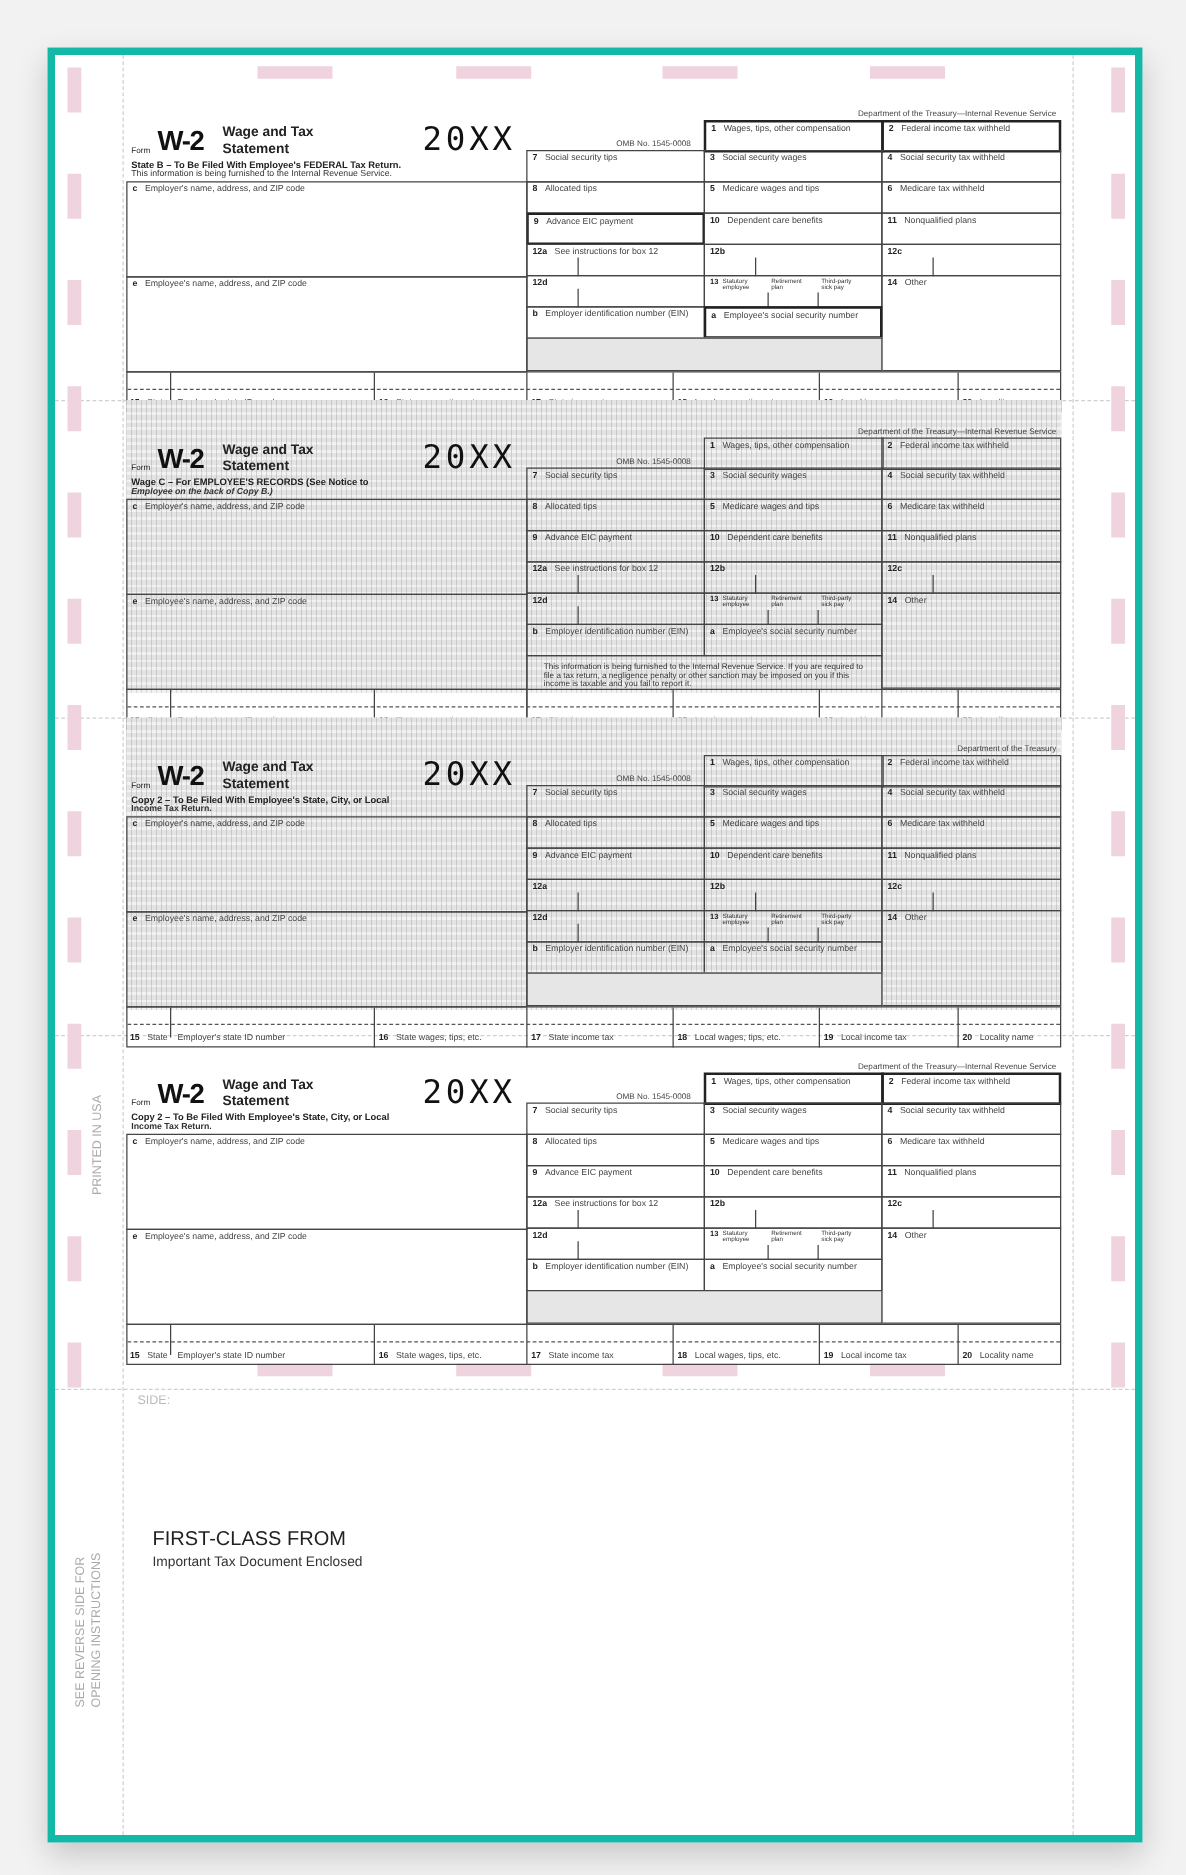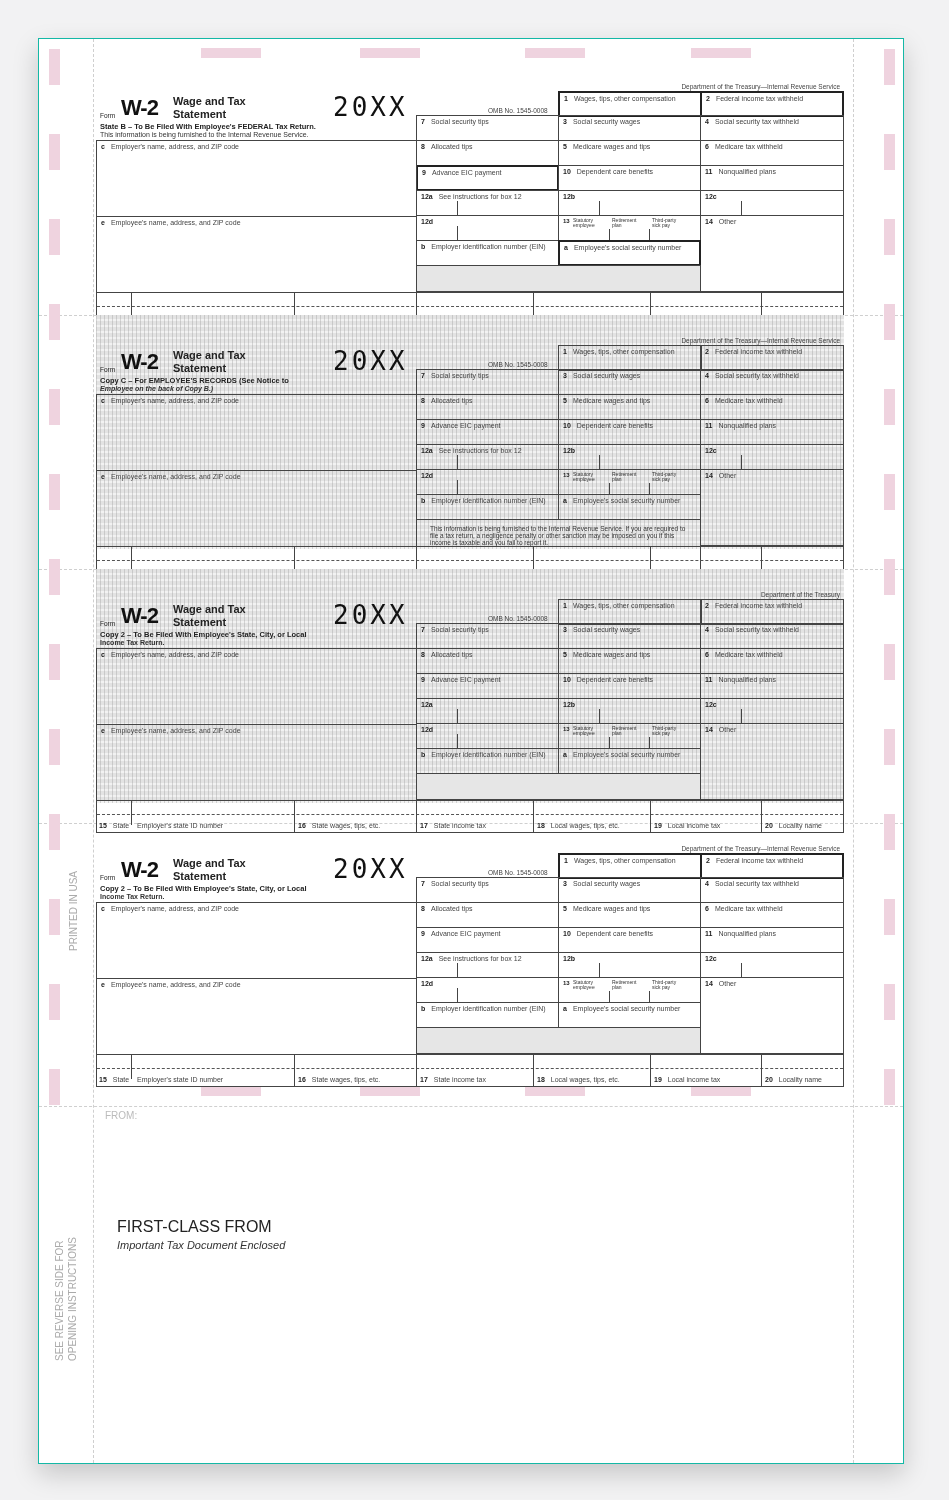--- a/index.html
+++ b/index.html
@@ -1,17 +1,17 @@
 <!DOCTYPE html>
 <html><head>
 <meta charset="utf-8">
 <style>
   html, body { margin:0; padding:0; }
   body { width:949px; height:1500px; background:#f2f2f3; position:relative; overflow:hidden; font-family:"Liberation Sans", sans-serif; color:#333; }
-  .paper { position:absolute; left:38px; top:38px; width:864px; height:1424px; background:#fff; border:1px solid #14b8a6; box-shadow:0 10px 24px rgba(0,0,0,0.18); }
+  .paper { position:absolute; left:38px; top:38px; width:864px; height:1424px; background:#fff; border:6px solid #14b8a6; box-shadow:0 10px 24px rgba(0,0,0,0.18); }
   .abs { position:absolute; }
   .pink { position:absolute; background:#efd3df; }
   .vdash { position:absolute; top:0; bottom:0; width:0; border-left:1px dashed #cfcfcf; }
   .hdash { position:absolute; left:0; right:0; height:0; border-top:1px dashed #cfcfcf; }
 
   .form { position:absolute; left:57px; width:748px; height:240px; }
   .form.shaded .bg {
     position:absolute; left:0; right:0; top:6px; bottom:0;
     background-color:#e3e3e3;
     background-image:
@@ -32,21 +32,21 @@
   .year { position:absolute; font-family:"DejaVu Sans Mono", monospace; font-size:26px; color:#111; letter-spacing:3px; }
   .copy { position:absolute; font-size:7.5px; font-weight:bold; color:#222; line-height:8px; }
   .copysub { position:absolute; font-size:7px; color:#333; }
   .omb { position:absolute; font-size:6.5px; color:#444; }
   .dept { position:absolute; font-size:6.5px; color:#444; white-space:nowrap; }
   .notice { position:absolute; font-size:6.5px; color:#333; line-height:7px; }
 
   .vert { position:absolute; color:#aaa; font-size:10px; transform:rotate(-90deg); transform-origin:left top; white-space:nowrap; line-height:13px; }
   .from { position:absolute; font-size:10px; color:#bbb; }
   .fcm { position:absolute; font-size:16px; color:#222; }
-  .fcmsub { position:absolute; font-size:11px; color:#333;font-style:italic; }
+  .fcmsub { position:absolute; font-size:11px; color:#333; }
 </style>
 </head>
 <body>
 
 <div class="paper">
 
   <div class="vdash" style="left:54px;"></div>
   <div class="vdash" style="left:814px;"></div>
   <div class="hdash" style="top:276px;"></div>
   <div class="hdash" style="top:530px;"></div>
@@ -196,21 +196,21 @@
       <div class="lbl" style="top:21px; left:668px;"><b>20</b><span>Locality name</span></div>
     </div>
   </div>
       <div class="form shaded" style="top: 270px;">
     <div class="bg"></div>
     <div class="formword" style="left:4px; top:57px;">Form</div>
     <div class="w2" style="left:25px; top:40px;">W-2</div>
     <div class="wt" style="left:77px; top:40px;">Wage and Tax</div>
     <div class="wt" style="left:77px; top:53px;">Statement</div>
     <div class="year" style="left:237px; top:37px;">20XX</div>
-    <div class="copy" style="left:4px; top:68px;">Copy C – For EMPLOYEE'S RECORDS (See Notice to</div>
+    <div class="copy" style="left:4px; top:68px;">Wage C – For EMPLOYEE'S RECORDS (See Notice to</div>
     <div class="copysub cl2" style="left: 4px; top: 76px; font-weight: bold; font-style: italic;">Employee on the back of Copy B.)</div>
     <div class="omb" style="left:392px; top:52px;">OMB No. 1545-0008</div>
     <div class="dept" style="right:4px; top:28px;">Department of the Treasury—Internal Revenue Service</div>
 
     <div class="cell" style="left:462px; top:36px; width:144px; height:26px;">
           <div class="lbl"><b>1</b><span>Wages, tips, other compensation</span></div>
         </div>
     <div class="cell" style="left:604px; top:36px; width:144px; height:26px;">
           <div class="lbl"><b>2</b><span>Federal income tax withheld</span></div>
         </div>
@@ -513,16 +513,16 @@
     </div>
   </div>
     </div>
 
   <div class="vert" style="left:28px; top:912px;">PRINTED IN USA</div>
   <div class="vert" style="left:14px; top:1322px;">
     <div>SEE REVERSE SIDE FOR</div>
     <div>OPENING INSTRUCTIONS</div>
   </div>
 
-  <div class="from" style="left:66px; top:1071px;">FROM:</div>
+  <div class="from" style="left:66px; top:1071px;">SIDE:</div>
   <div class="fcm" style="left:78px; top:1179px;">FIRST-CLASS FROM</div>
   <div class="fcmsub" style="left:78px; top:1200px;">Important Tax Document Enclosed</div>
 </div>
 
 </body></html>

